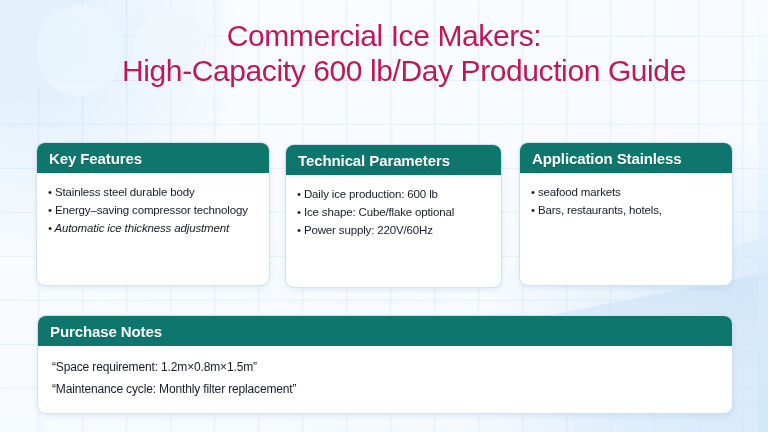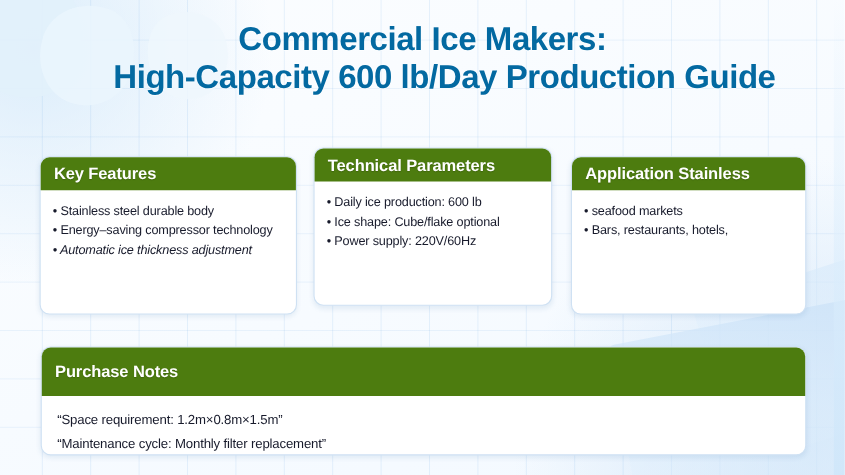--- a/index.html
+++ b/index.html
@@ -97,42 +97,42 @@
   }
 
   
   .title-block {
     position: absolute;
     left: 0; right: 0; top: 18px;
     text-align: center;
     z-index: 4;
   }
   .title-line {
-    color: #0369a1;
-    font-weight: 700;
+    color: #be185d;
+    font-weight: 400;
     letter-spacing: -0.4px;
     line-height: 1.17;
     font-size: 30px;
     white-space: nowrap;
     text-shadow: 0 1px 0 rgba(255,255,255,0.6);
   }
   .title-line.l2 { font-size: 30px; padding-left: 40px; }
 
   
   .card {
     position: absolute;
     background: #ffffff;
     border: 1px solid #cfe1f3;
     border-radius: 9px;
     box-shadow: 0 2px 5px rgba(40,95,160,0.10);
     overflow: visible;
     z-index: 5;
   }
   .card-header {
-    background: #4d7c0f;
+    background: #0f766e;
     border-radius: 8px 8px 0 0;
     height: 30px;
     display: flex;
     align-items: center;
     padding: 0 12px;
     box-sizing: border-box;
   }
   .card-header-title {
     color: #ffffff;
     font-size: 15px;
@@ -152,25 +152,25 @@
     white-space: nowrap;
     letter-spacing: -0.15px;
   }
   .bullet-line.wrapme {
     white-space: normal;
     font-style: italic;
   }
 
   
   #card-features      { left: 36px;  top: 142px; width: 232px; height: 142px; }
-  #card-technical     { left: 285px; top: 134px; width: 215px; height: 142px; }
+  #card-technical     { left: 285px; top: 144px; width: 215px; height: 142px; }
   #card-application   { left: 519px; top: 142px; width: 212px; height: 142px; }
 
   #card-notes { left: 37px; top: 315px; width: 694px; height: 97px; }
-  #card-notes .card-header { height: 44px; }
+  #card-notes .card-header { height: 30px; }
   #card-notes .card-body { padding: 10px 14px; }
   .note-line {
     color: #171a2b;
     font-size: 12px;
     line-height: 1.85;
     letter-spacing: -0.15px;
     white-space: nowrap;
   }
 </style>
 </head>

